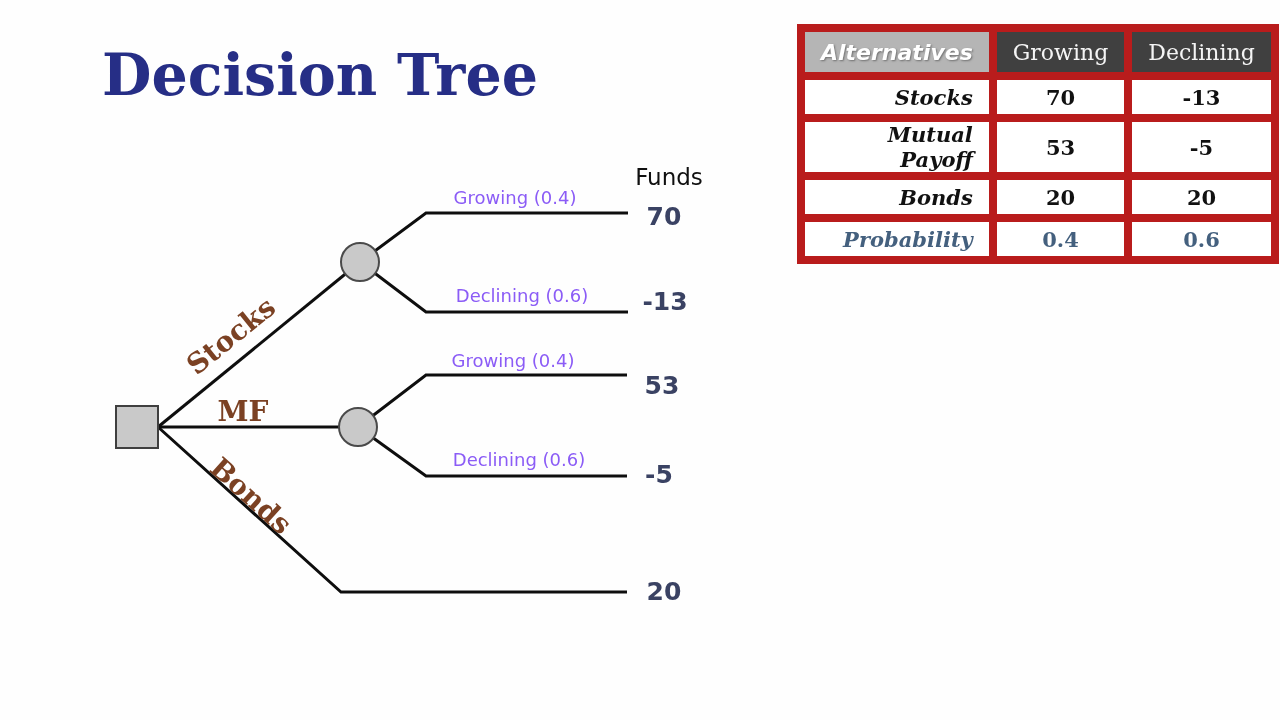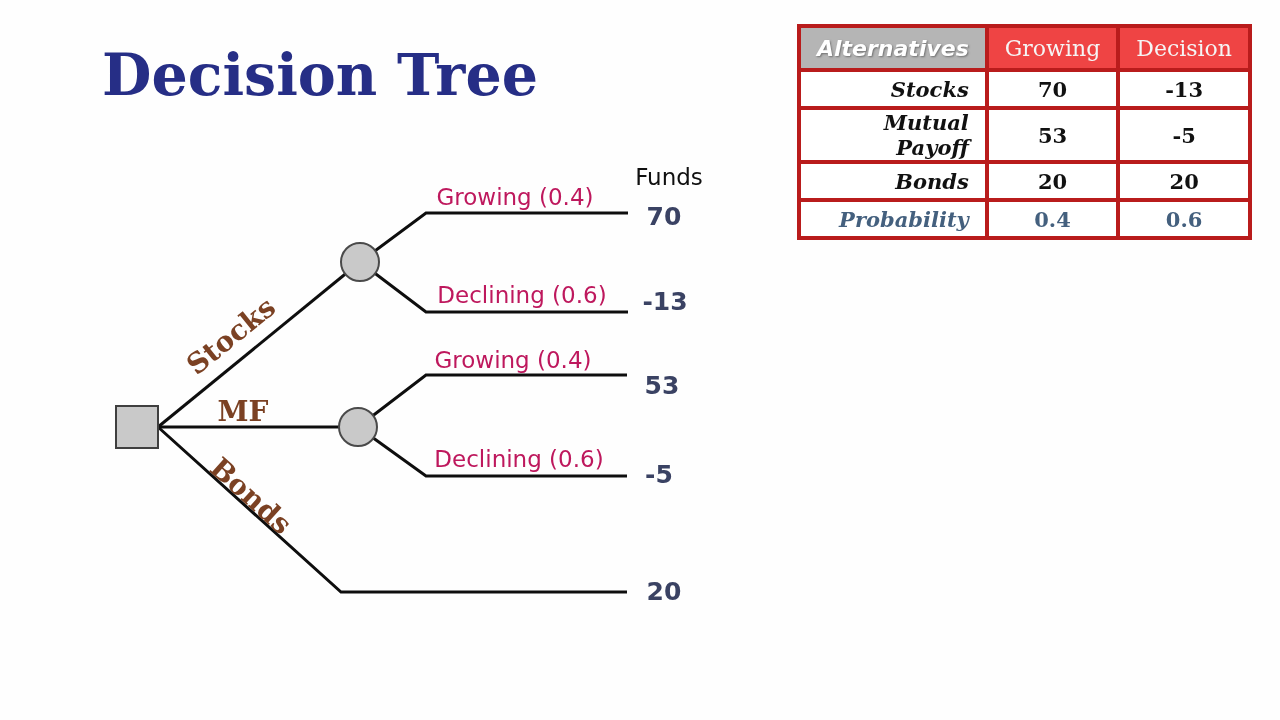--- a/index.html
+++ b/index.html
@@ -18,52 +18,52 @@
   #tree-svg{position:absolute;left:0;top:0;}
   
   .abs{position:absolute;transform:translate(-50%,-50%);white-space:nowrap;}
   .branch-label{
     font-family:"DejaVu Serif", serif;font-weight:bold;
     font-size:28px;color:#7b4123;
   }
   .rot-stocks{transform:translate(-50%,-50%) rotate(-39deg);}
   .rot-bonds{transform:translate(-50%,-50%) rotate(42deg);}
   .outcome-label{
-    font-family:"DejaVu Sans", sans-serif;font-size:23px;color:#be185d;
+    font-family:"DejaVu Sans", sans-serif;font-size:18px;color:#8b5cf6;
   }
   .payoff-header{
     font-family:"DejaVu Sans", sans-serif;font-size:23px;color:#101010;
   }
   .payoff-value{
     font-family:"DejaVu Sans", sans-serif;font-weight:bold;
     font-size:25px;color:#3a4263;text-align:center;
   }
   
   .alt-table{
     position:absolute;left:797px;top:24px;
     border-collapse:collapse;table-layout:fixed;
     font-family:"DejaVu Serif", serif;font-size:21px;color:#111;
     background:#ffffff;
   }
   .alt-table td, .alt-table th{
-    border:4px solid #b91c1c;padding:0 16px;height:34px;overflow:hidden;
+    border:8px solid #b91c1c;padding:0 16px;height:34px;overflow:hidden;
   }
   .alt-table .col-name{width:151px;}
   .alt-table .col-grow{width:84px;}
   .alt-table .col-decl{width:96px;}
   .alt-table thead th{height:40px;}
   .th-corner{
     background:#b5b5b5;text-align:left;
     font-family:"DejaVu Sans", sans-serif;font-style:italic;font-weight:bold;
     font-size:22px;color:#ffffff;
     text-shadow:1px 1px 2px rgba(90,90,90,0.75);
     border-top-width:4px;
   }
   .th-state{
-    background:#ef4444;color:#f5f5f5;font-weight:normal;
+    background:#404040;color:#f5f5f5;font-weight:normal;
     font-size:22px;text-align:right;border-top-width:4px;
   }
   .row-name{
     text-align:right;font-weight:bold;font-style:italic;font-size:21px;
   }
   .cell-num{text-align:center;font-weight:bold;font-size:21px;}
   .accent{color:#44607e;border-radius:10px;}
 </style>
 </head>
 <body>
@@ -111,21 +111,21 @@
   <table class="alt-table">
     <colgroup>
       <col class="col-name">
         <col class="col-grow">
         <col class="col-decl">
     </colgroup>
     <thead>
       <tr>
         <th class="th-corner">Alternatives</th>
         <th class="th-state">Growing</th>
-        <th class="th-state">Decision</th>
+        <th class="th-state">Declining</th>
       </tr>
     </thead>
     <tbody>
       <tr>
         <td class="row-name">Stocks</td>
         <td class="cell-num">70</td>
         <td class="cell-num">-13</td>
       </tr>
       <tr>
         <td class="row-name">Mutual Payoff</td>

